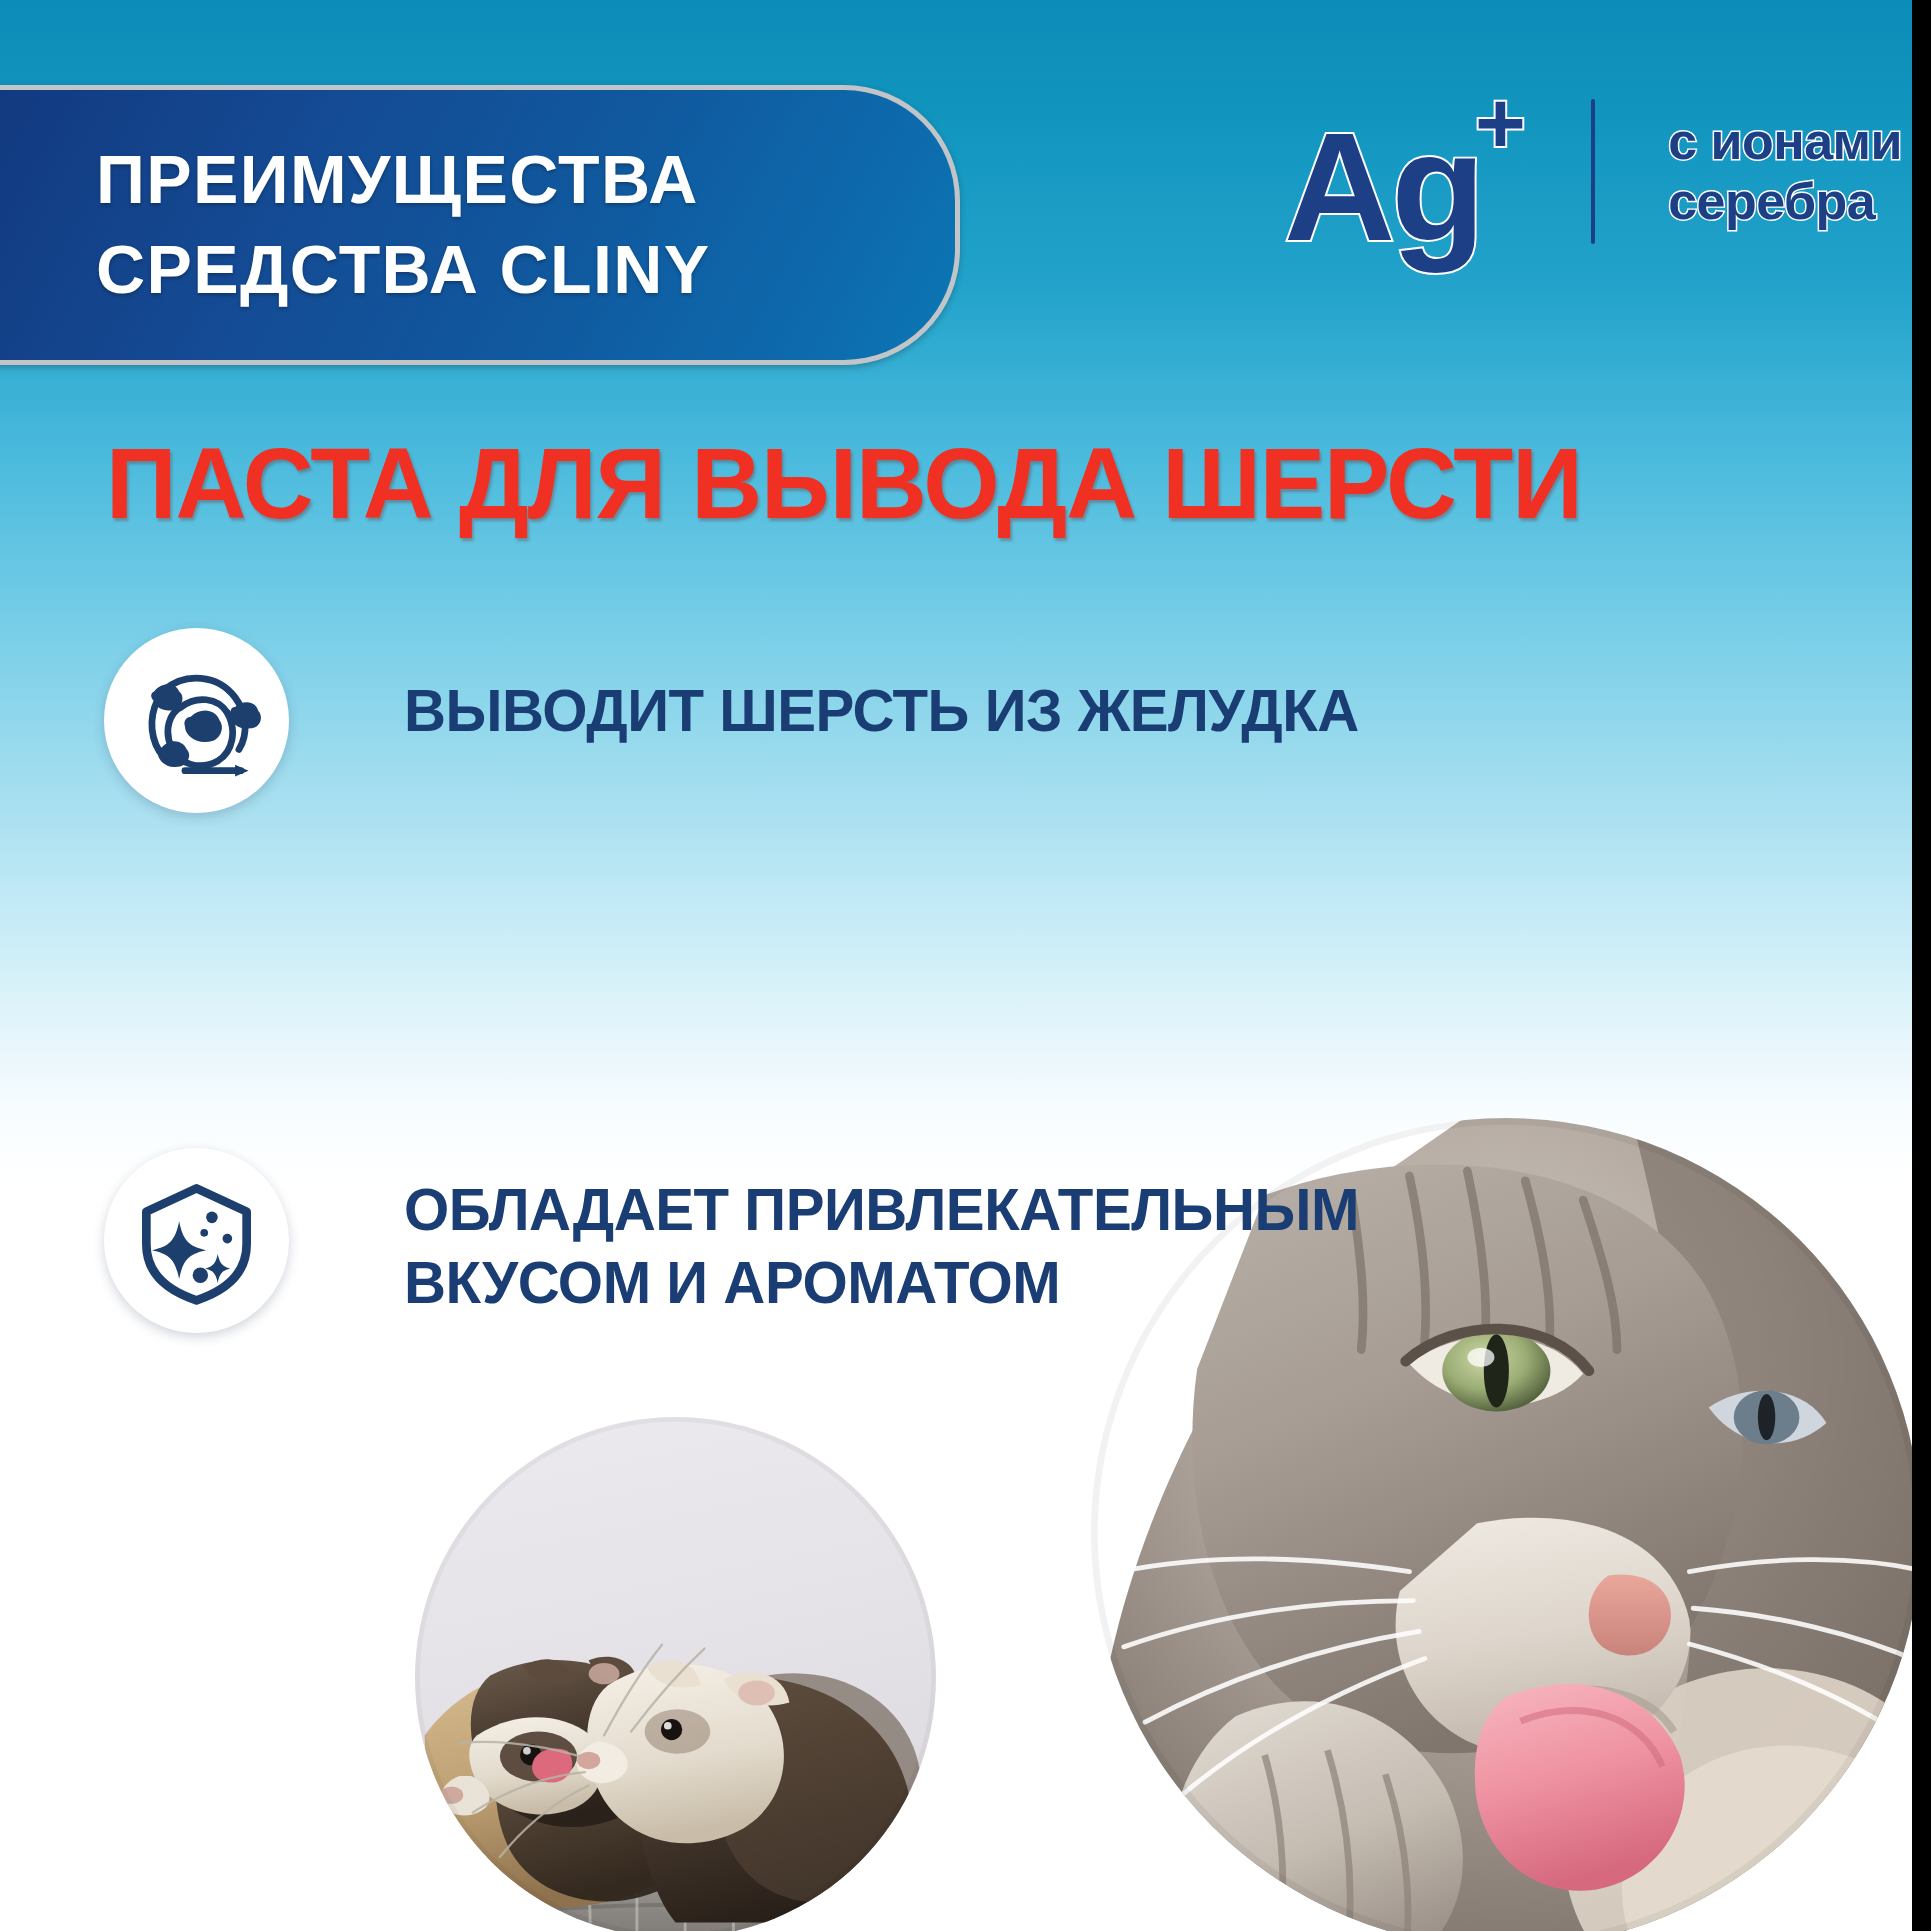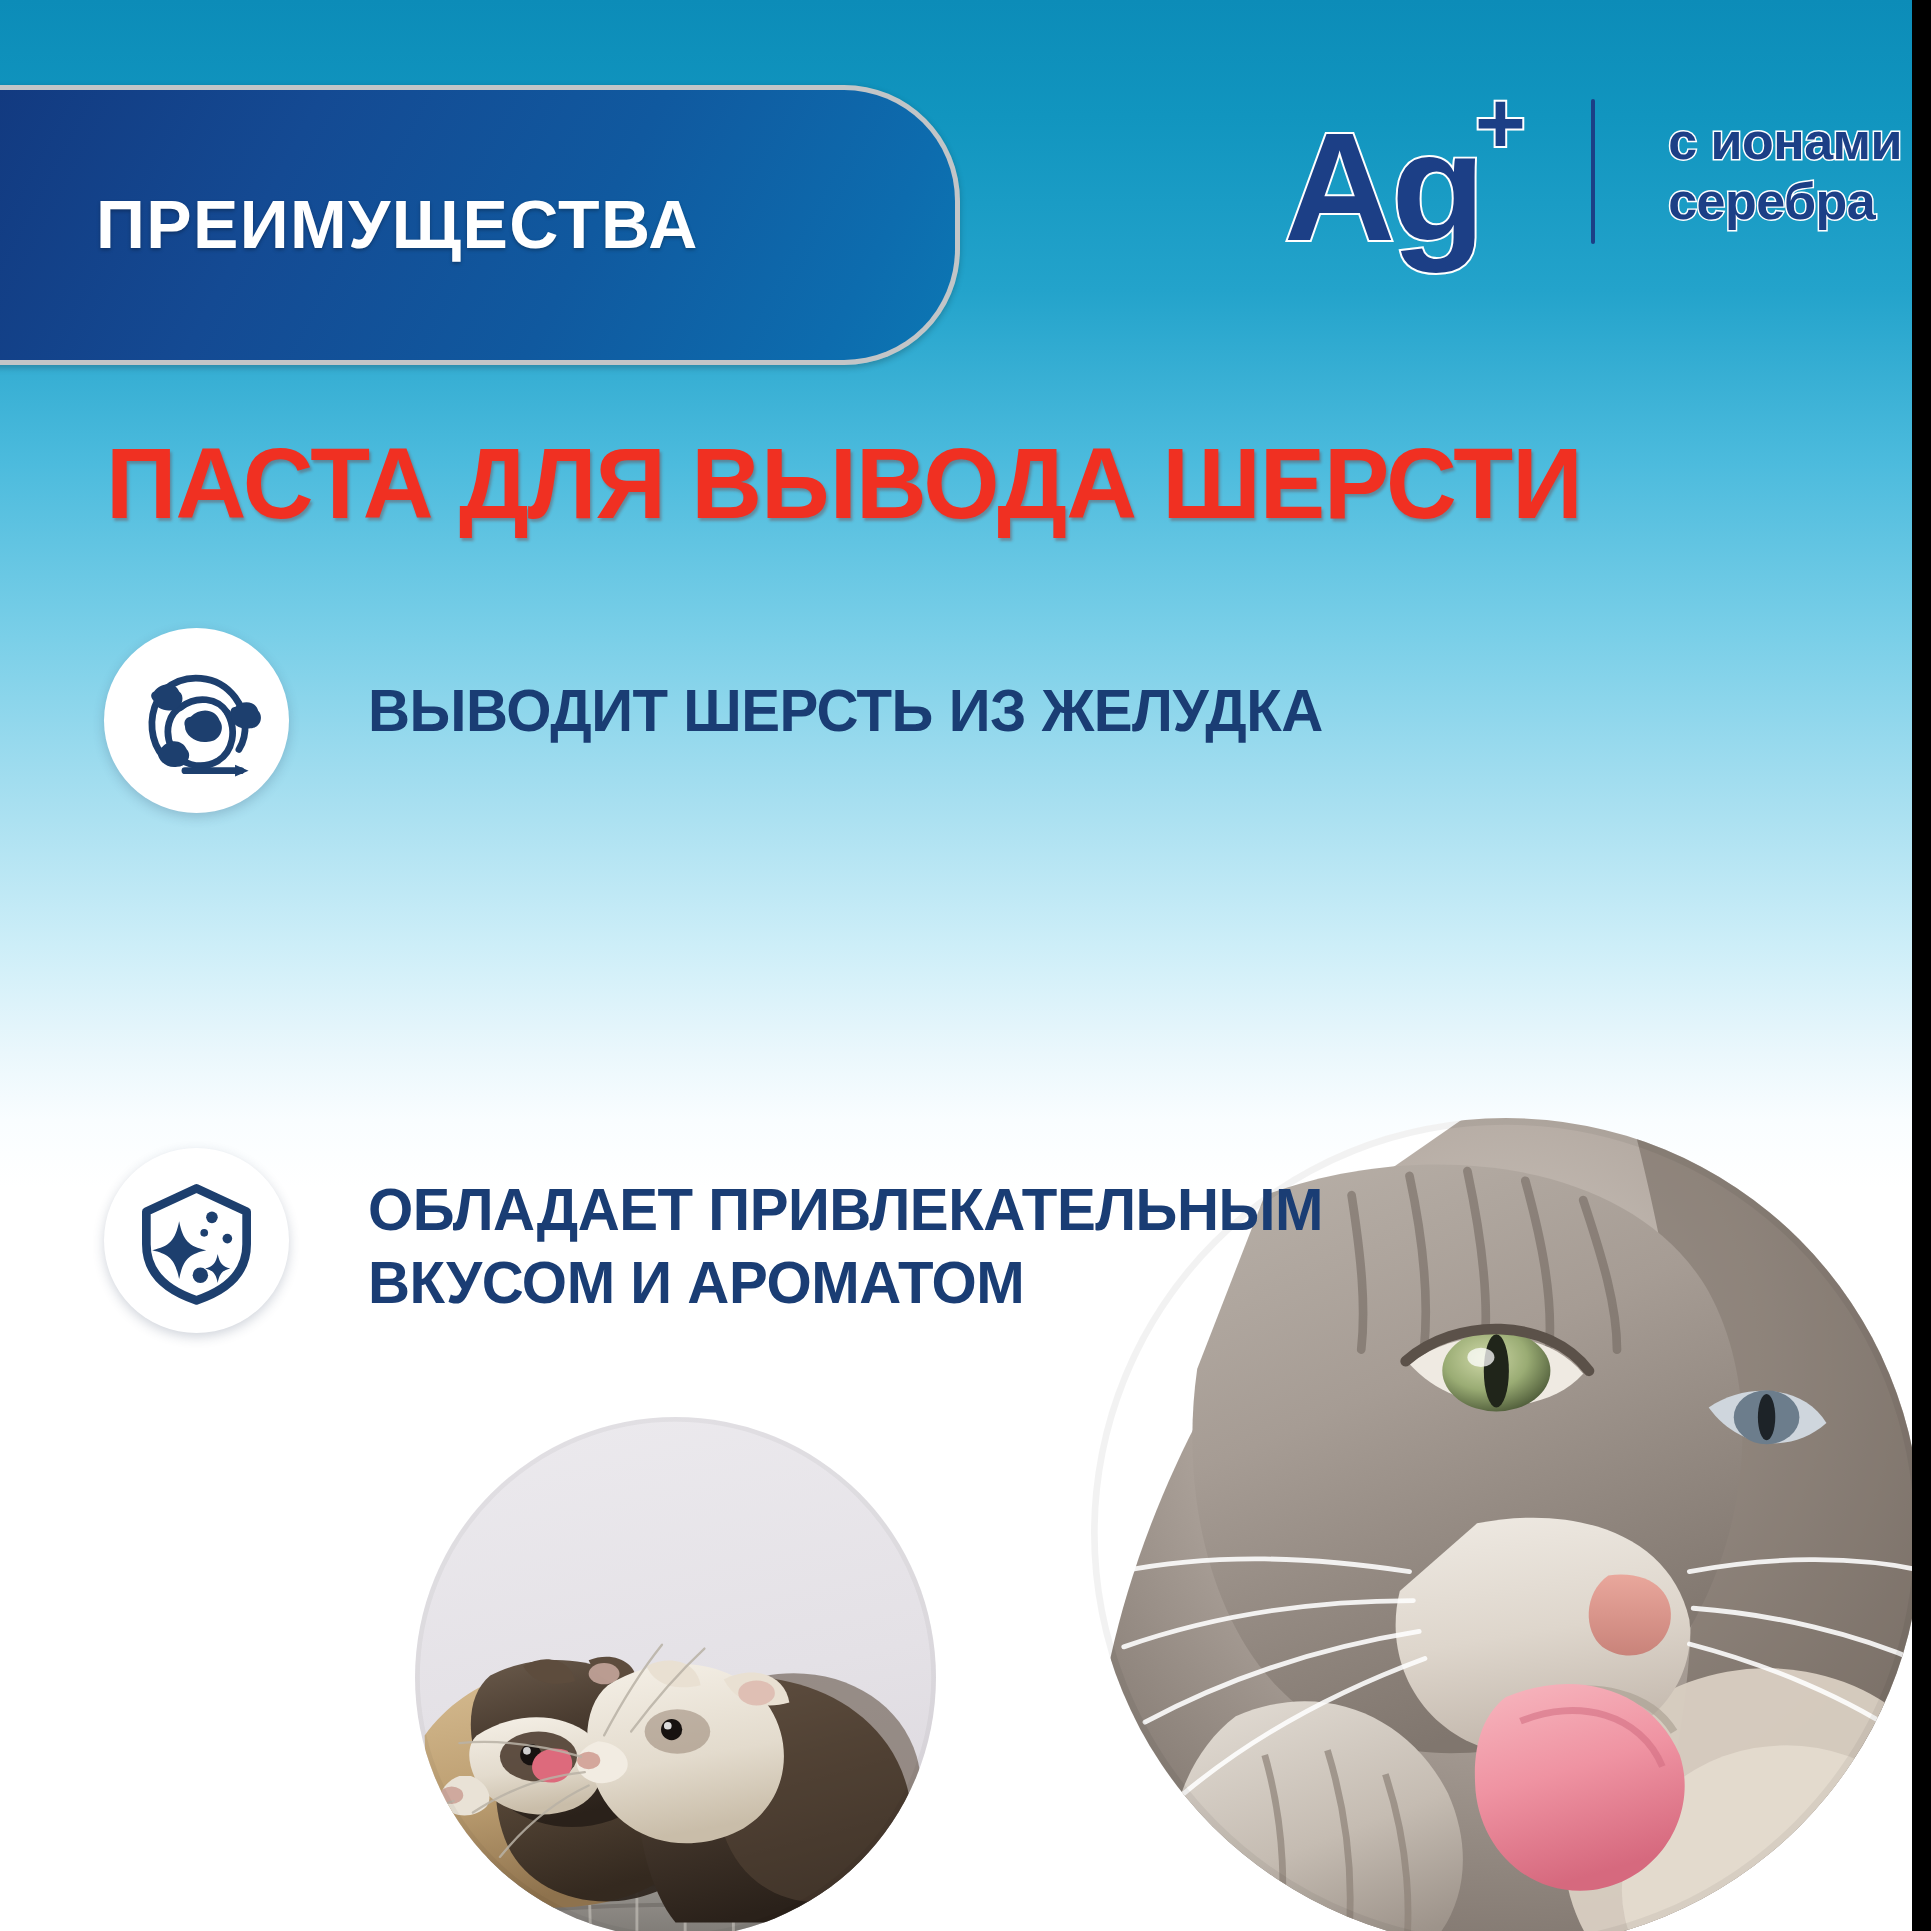--- a/index.html
+++ b/index.html
@@ -120,20 +120,21 @@
     text-shadow:1.9px 2.9px 2.9px rgba(120,20,10,0.30);
     line-height:1;
   }
   
   .benefit-row {
     position:absolute;
     left:104px;
     width:1352px;
     display:flex;
     align-items:flex-start;
+    gap:36px;
   }
   #benefit-0 { top:628px; }
   #benefit-1 { top:859px; }
   #benefit-2 { top:1148px; }
   .benefit-icon {
     width:185px; height:185px;
     flex:none;
     border-radius:50%;
     background:#ffffff;
     box-shadow:0 3.9px 11.6px rgba(40,60,90,0.22);
@@ -369,20 +370,21 @@
         <path d="M196 330 C214 296 232 266 256 236"></path>
         <path d="M224 326 C248 294 272 266 300 240"></path>
         <path d="M40 398 C0 410 -20 430 -34 452"></path>
       </g>
       <ellipse cx="270" cy="270" rx="270" ry="270" fill="none" stroke="rgba(0,0,0,0.04)" stroke-width="10"></ellipse>
     </svg>
   </div>
 
   <div id="header-banner">
     <div class="banner-line">ПРЕИМУЩЕСТВА</div>
+    <div class="banner-line">СРЕДСТВА CLINY</div>
   </div>
 
   <div id="ag-logo">
     <div id="ag-mark">
       <span id="ag-text">Ag</span>
       <span id="ag-plus">+</span>
     </div>
     <div id="ag-divider"></div>
     <div id="ag-tagline">
       <span class="ag-tag-line">с ионами</span>

